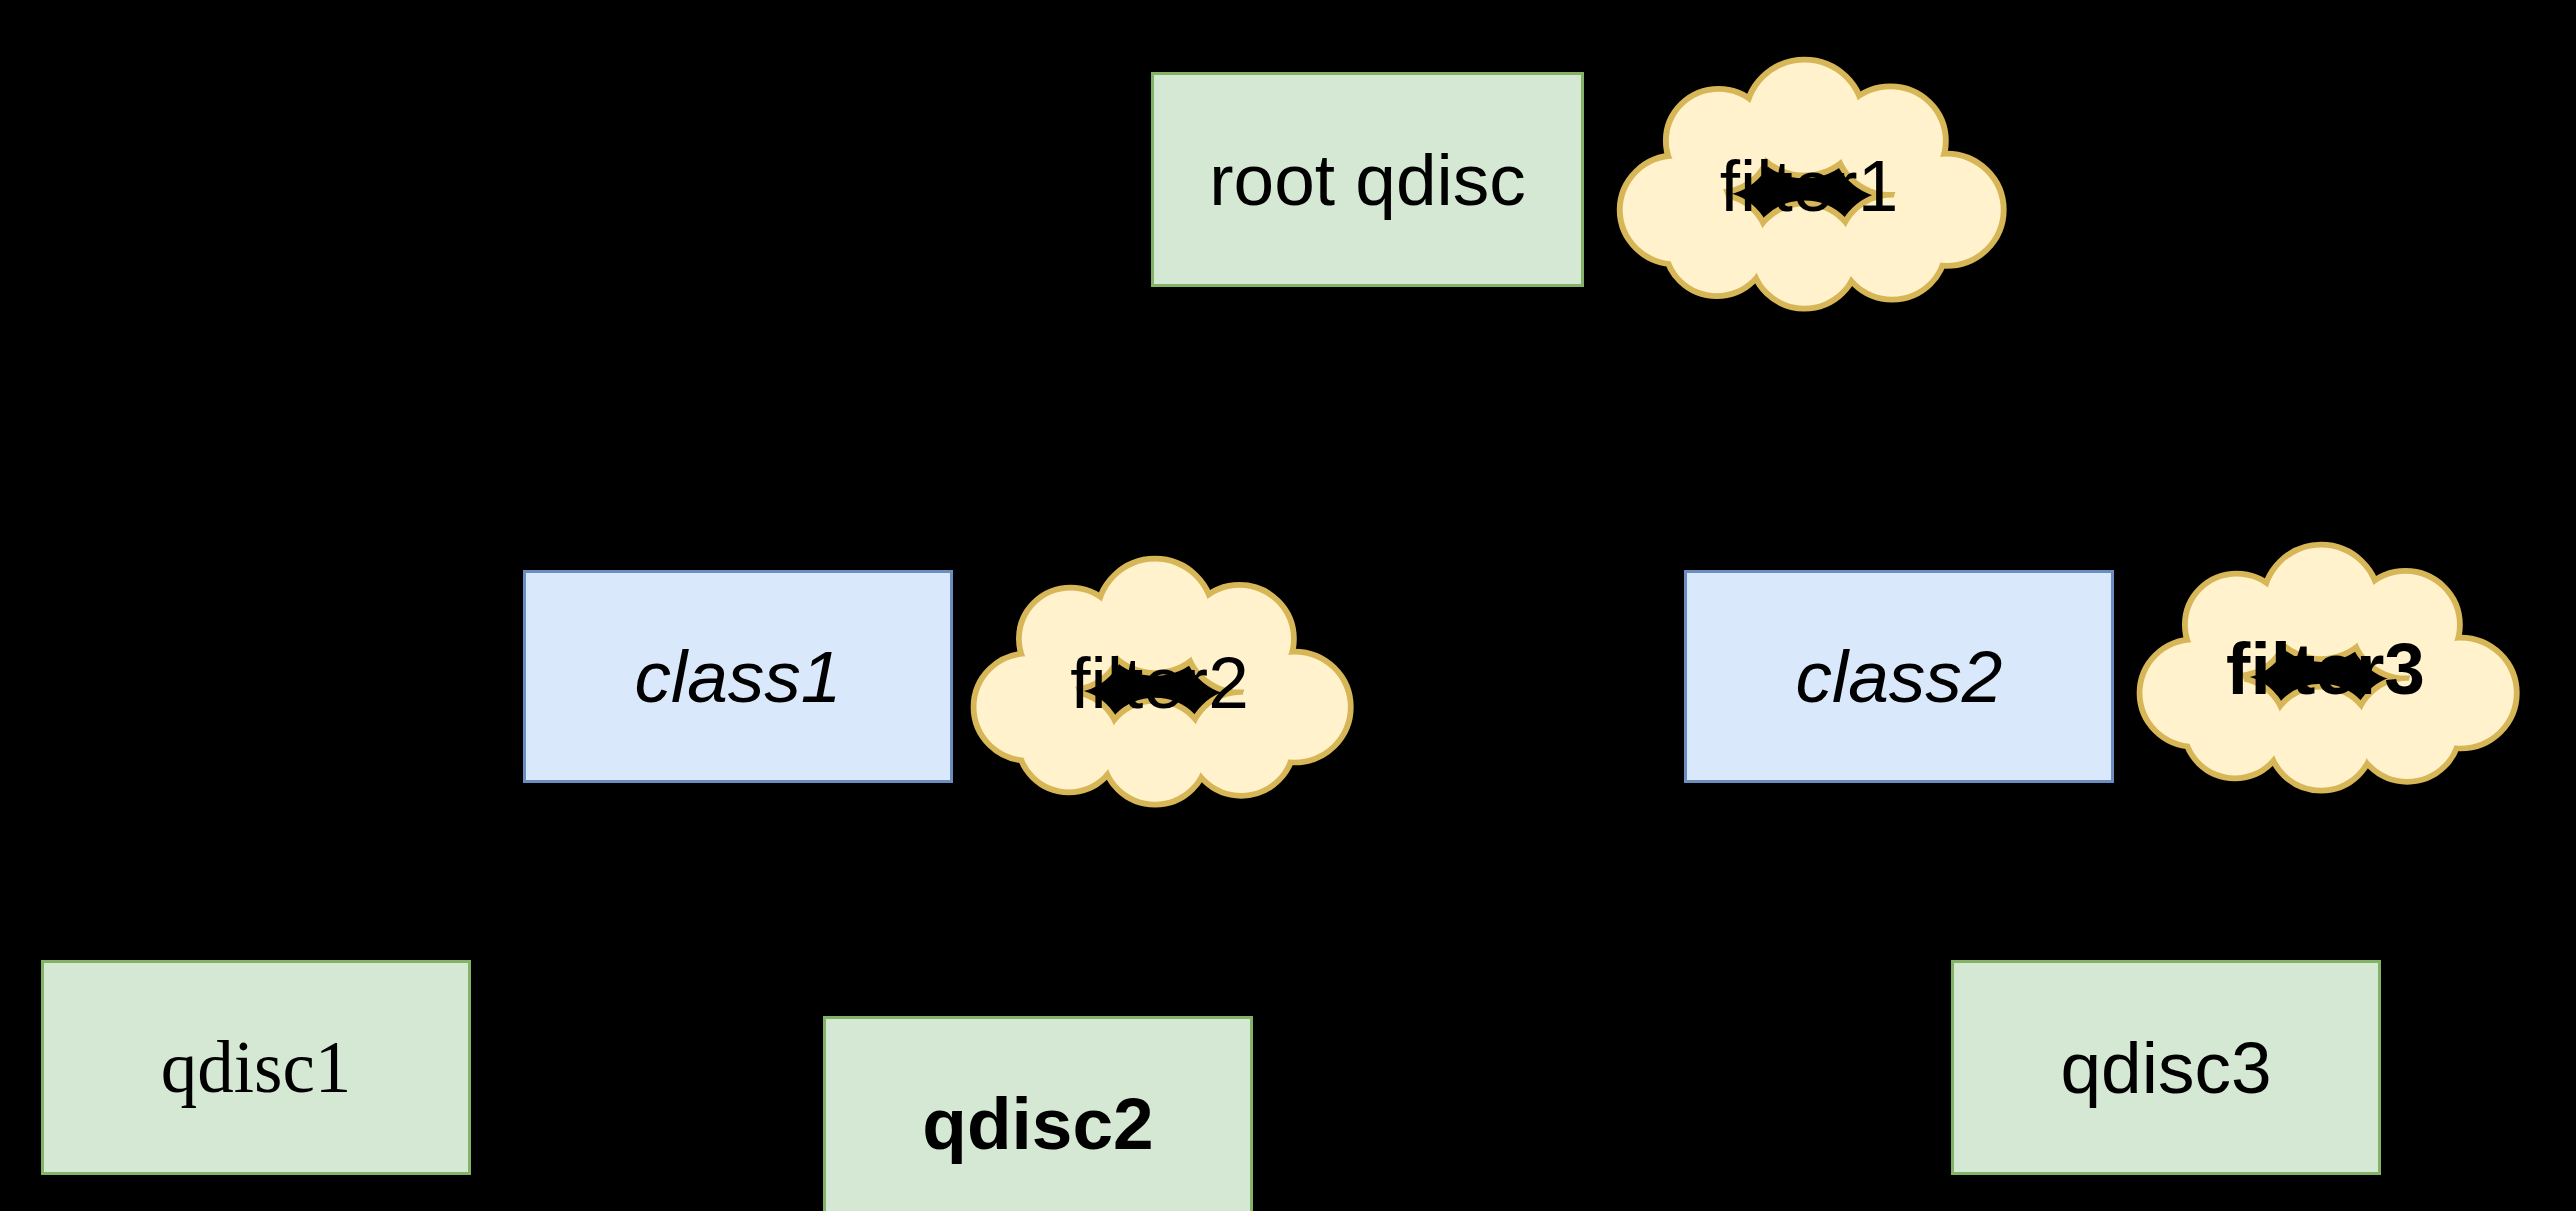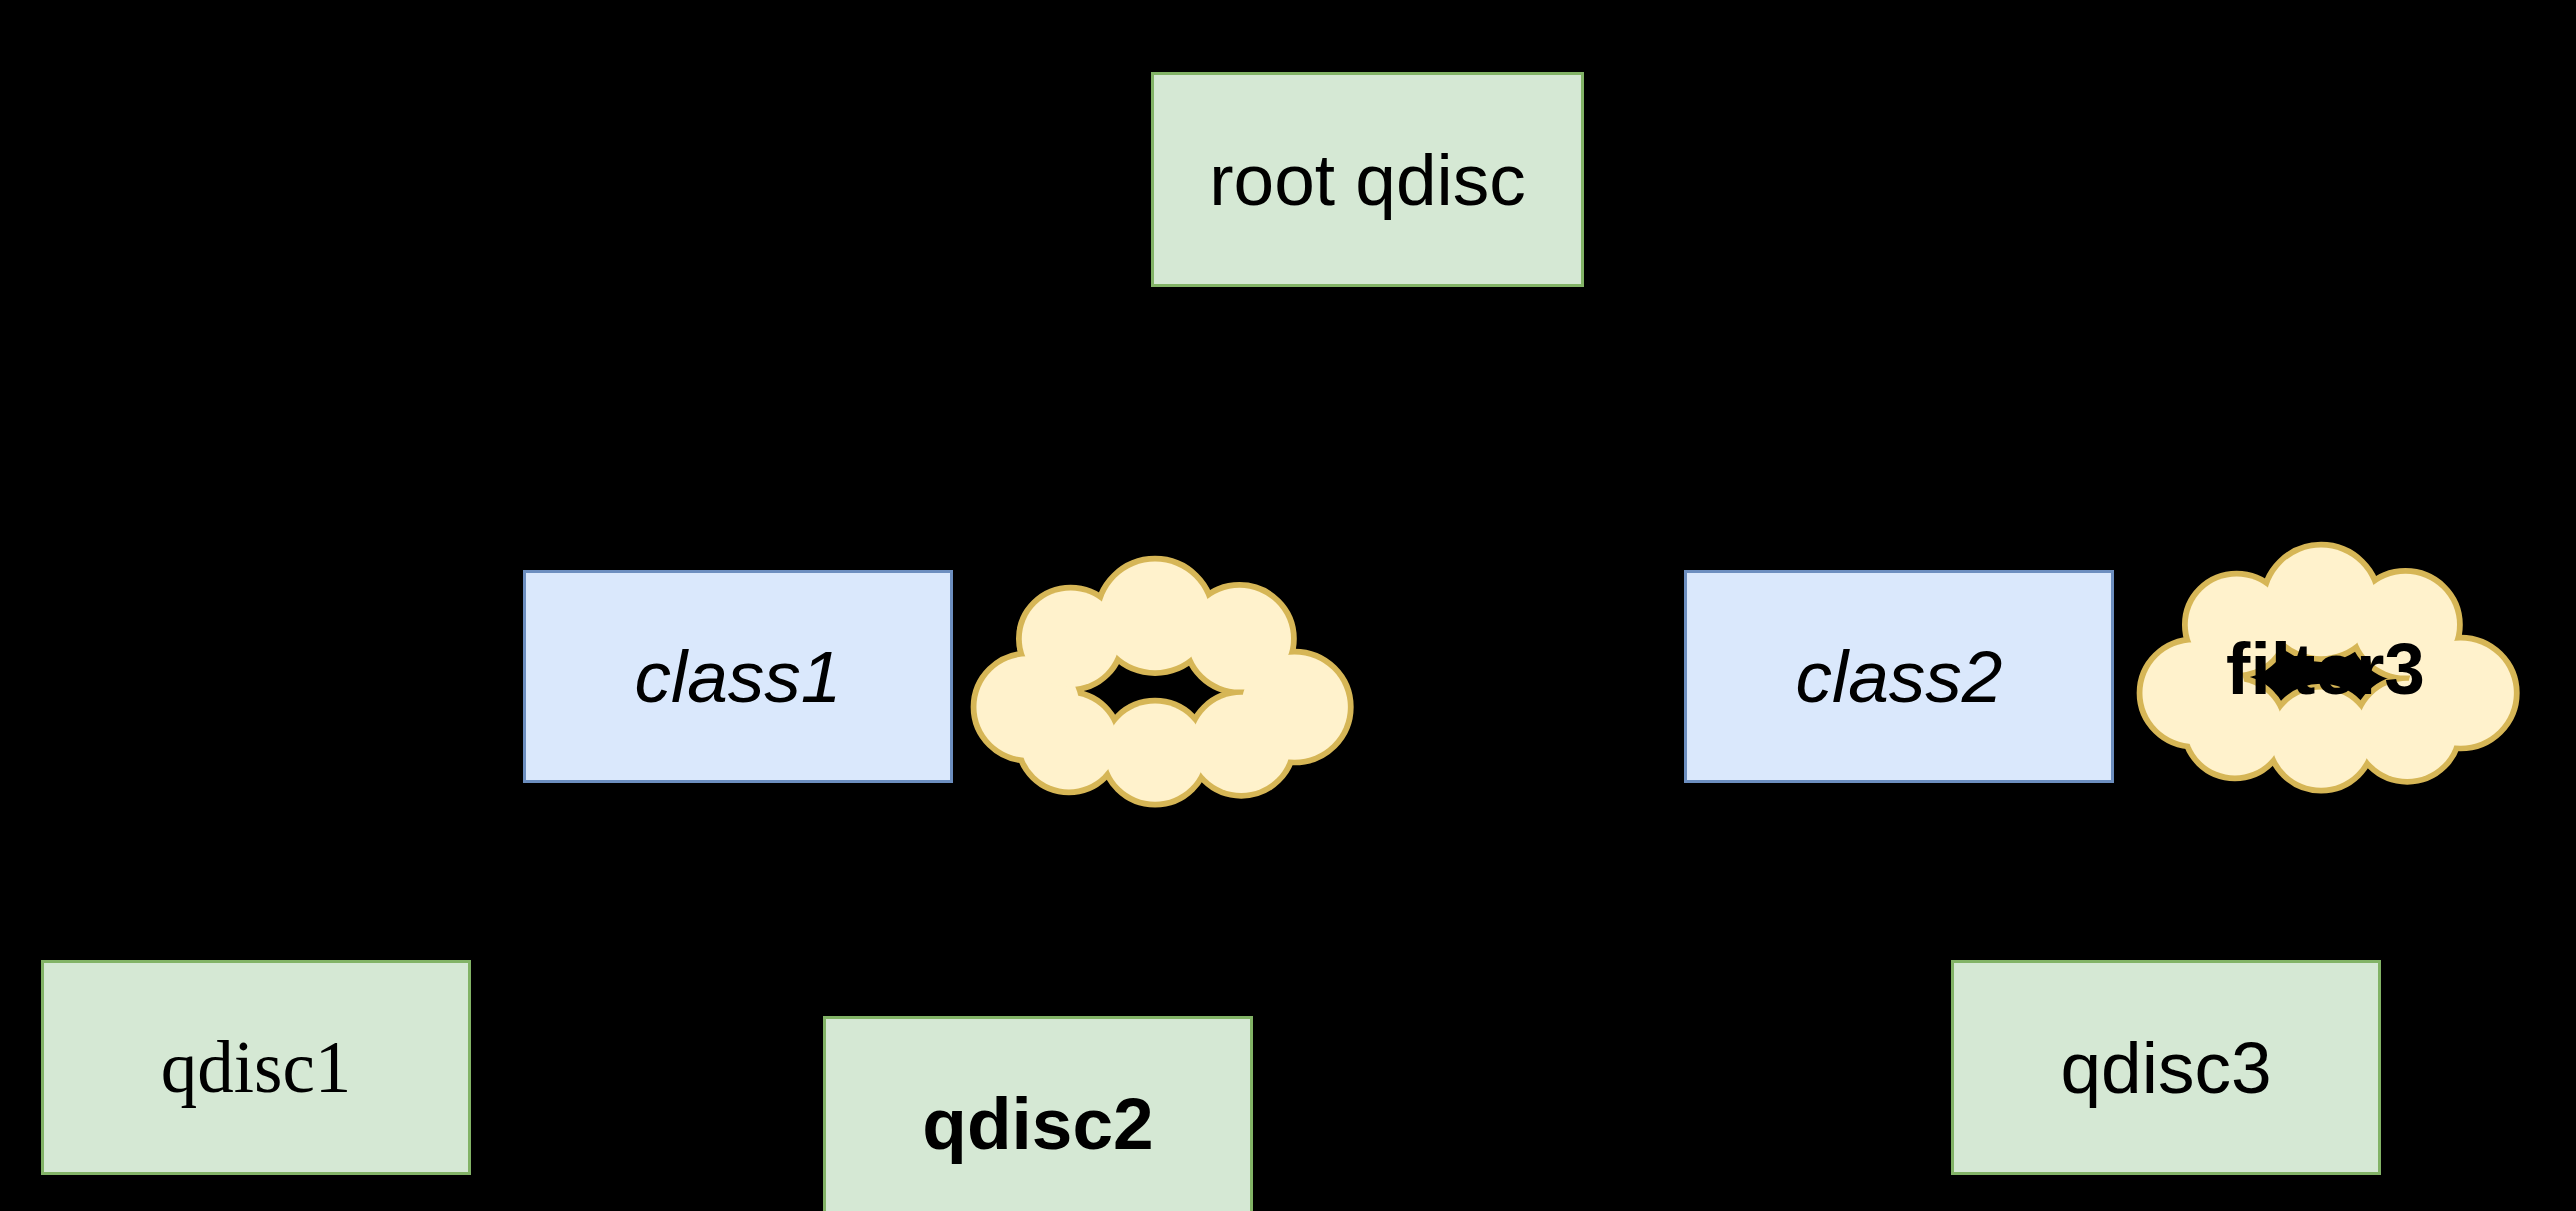--- a/index.html
+++ b/index.html
@@ -115,26 +115,34 @@
   </div>
 
   <div class="node green" style="left:823px; top:1016px; width:430px; height:215px;font-weight:bold;">
     <span class="node-label">qdisc2</span>
   </div>
 
   <div class="node green" style="left:1951px; top:960px; width:430px; height:215px;align-items:center;">
     <span class="node-label">qdisc3</span>
   </div>
 
+  <div class="cloud-wrap" style="left:1610px; top:59px; width:398px; height:252px;">
+    <svg class="cloud-svg" viewBox="0 0 440 284" preserveAspectRatio="none">
+      <use href="#cloud-geom" class="cloud-use-stroke"></use>
+      <use href="#cloud-geom" class="cloud-use-fill"></use>
+    </svg>
+    <span class="cloud-label">filter1</span>
+  </div>
 
   <div class="cloud-wrap" style="left:964px; top:558px; width:391px; height:249px;">
     <svg class="cloud-svg" viewBox="0 0 440 284" preserveAspectRatio="none">
       <use href="#cloud-geom" class="cloud-use-stroke"></use>
       <use href="#cloud-geom" class="cloud-use-fill"></use>
     </svg>
+    <span class="cloud-label">filter2</span>
   </div>
 
   <div class="cloud-wrap" style="left:2130px; top:544px; width:391px; height:249px;font-weight:bold;">
     <svg class="cloud-svg" viewBox="0 0 440 284" preserveAspectRatio="none">
       <use href="#cloud-geom" class="cloud-use-stroke"></use>
       <use href="#cloud-geom" class="cloud-use-fill"></use>
     </svg>
     <span class="cloud-label">filter3</span>
   </div>
 

